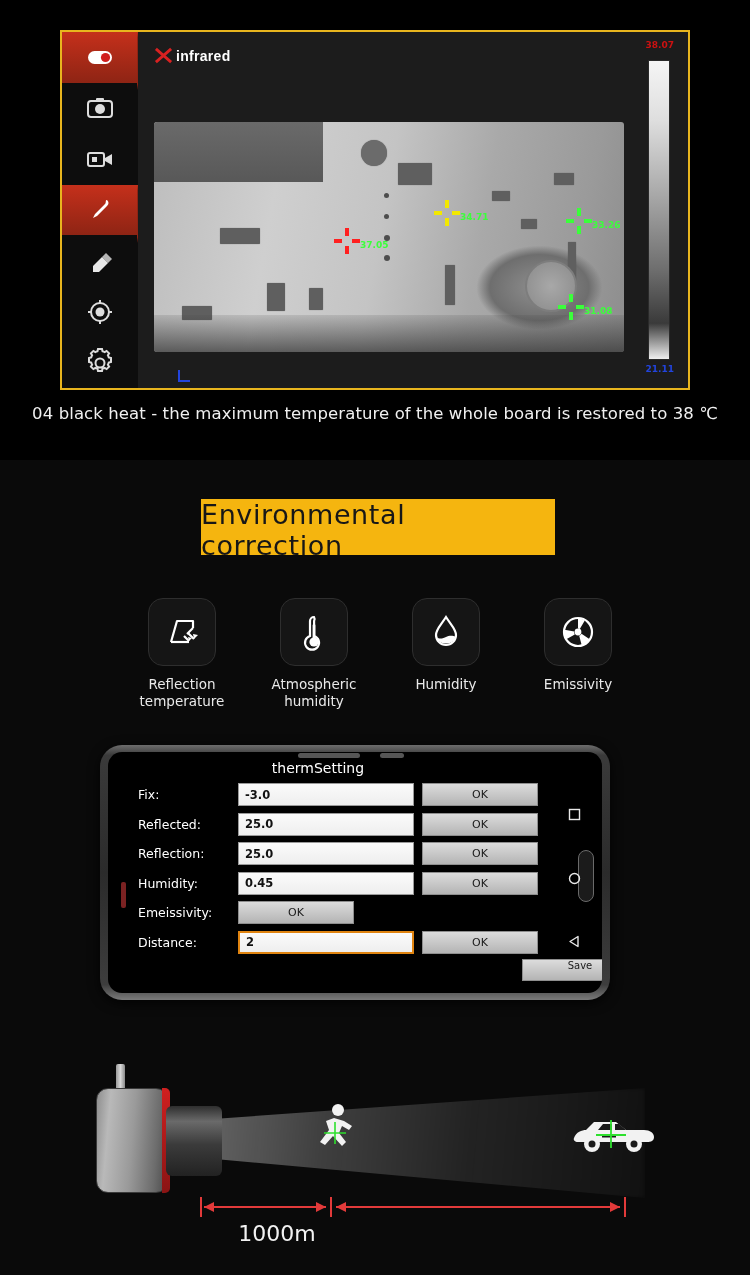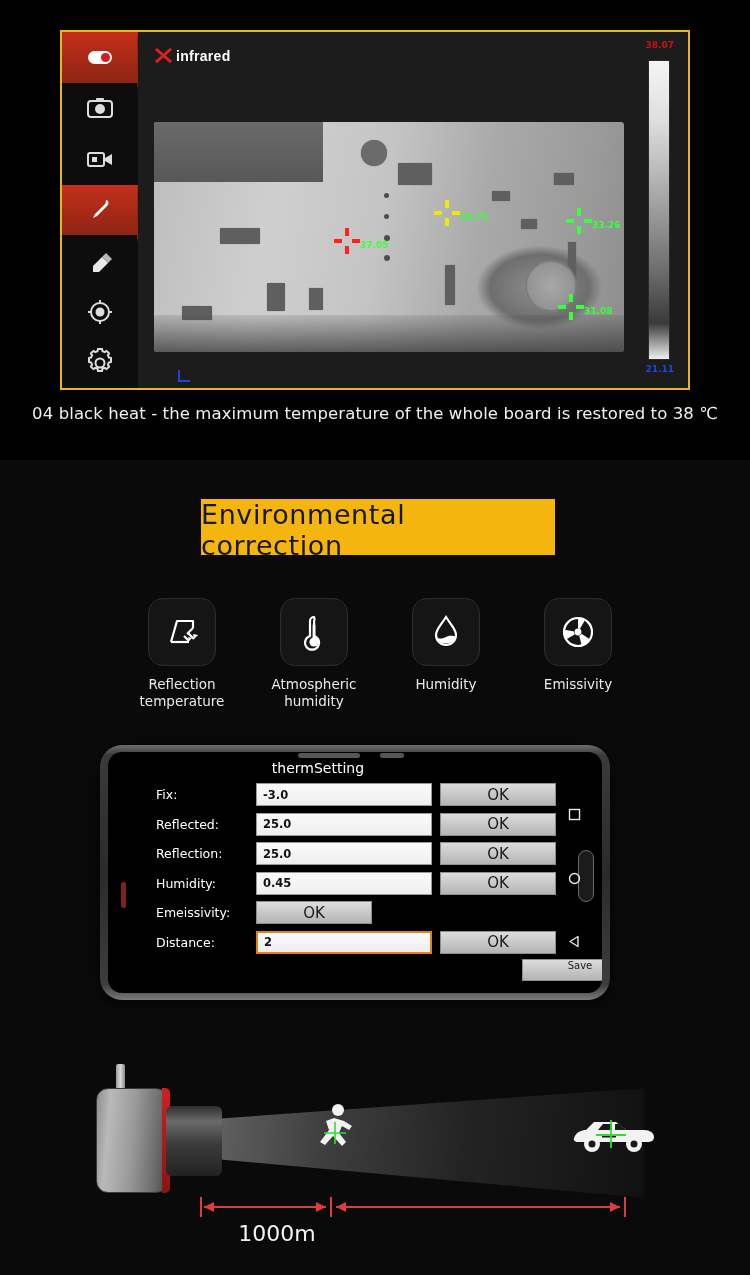--- a/index.html
+++ b/index.html
@@ -183,41 +183,41 @@
     position: absolute; left: 13px; top: 130px; width: 5px; height: 26px;
     background: #7b2222; border-radius: 2px;
   }
 
   #dialog-title {
     position: absolute; left: 0; top: 8px; width: 420px; text-align: center;
     color: #fff; font-size: 14px;
     font-family: "DejaVu Sans", sans-serif;
   }
   #settings-rows {
-    position: absolute; left: 48px; top: 28px; width: 400px;
+    position: absolute; left: 30px; top: 28px; width: 400px;
   }
   .srow { display: flex; align-items: center; height: 29.5px; }
   .srow-label {
     width: 100px; color: #fff; font-size: 12.5px;
     font-family: "DejaVu Sans", sans-serif;
   }
   .srow-input {
     width: 176px; height: 23px; margin-right: 8px;
     background: linear-gradient(180deg,#fbfbfb,#eeeeee);
     border: 1px solid #9a9a9a;
     color: #111; font-size: 11.5px; font-weight: bold;
     display: flex; align-items: center; padding-left: 6px;
     font-family: "DejaVu Sans", sans-serif;
   }
   .srow-input.focused { border: 2px solid #e08410; }
   .srow-btn {
     width: 116px; height: 23px;
     background: linear-gradient(180deg,#dcdcdc,#b4b4b4);
     border: 1px solid #8e8e8e;
-    color: #1a1a1a; font-size: 15px;
+    color: #1a1a1a; font-size: 11px;
     display: flex; align-items: center; justify-content: center;
     font-family: "DejaVu Sans", sans-serif;
   }
   #save-btn {
     position: absolute; left: 414px; top: 207px;
     width: 116px; height: 22px;
     background: linear-gradient(180deg,#dcdcdc,#b4b4b4);
     border: 1px solid #8e8e8e;
     color: #1a1a1a; font-size: 10px;
     display: flex; align-items: flex-start; justify-content: center;

